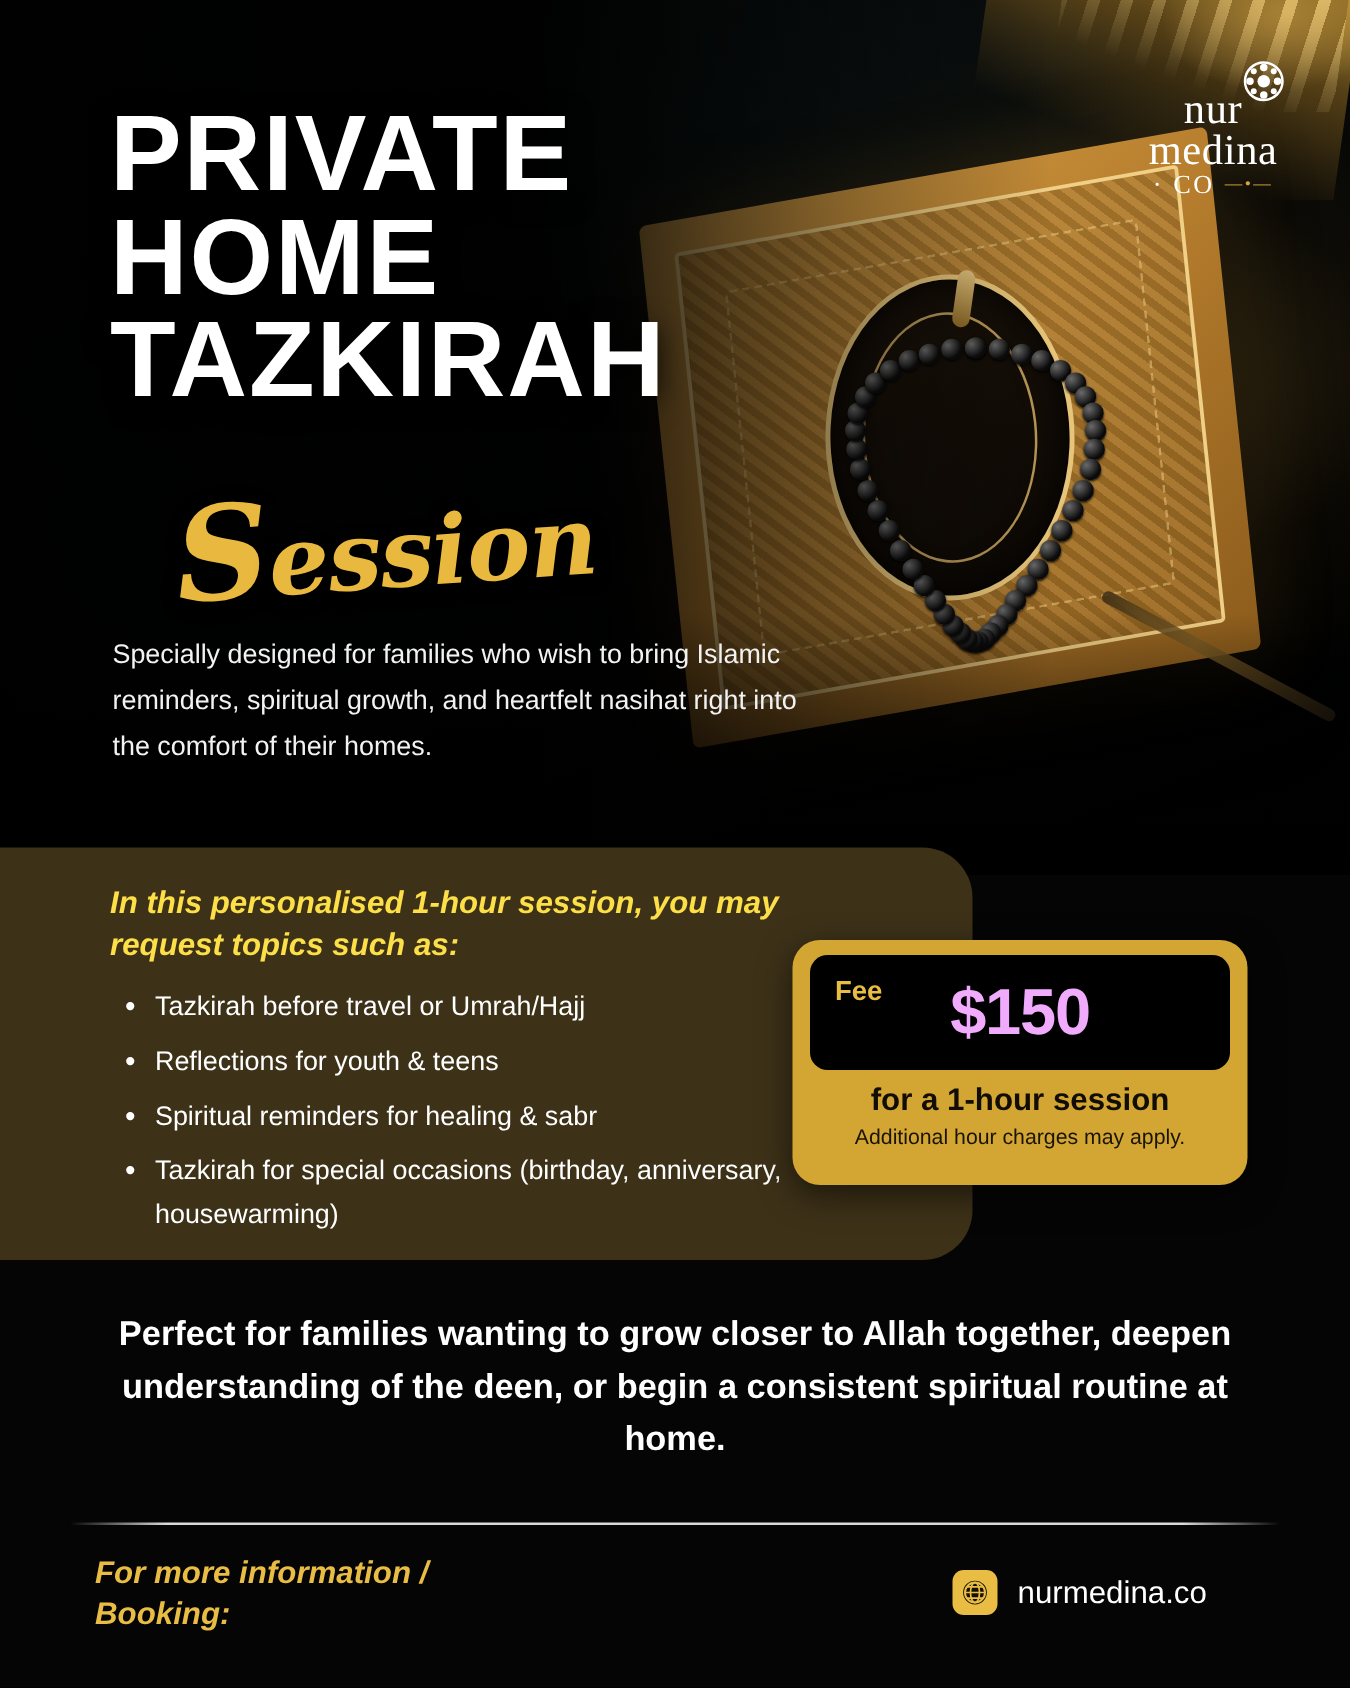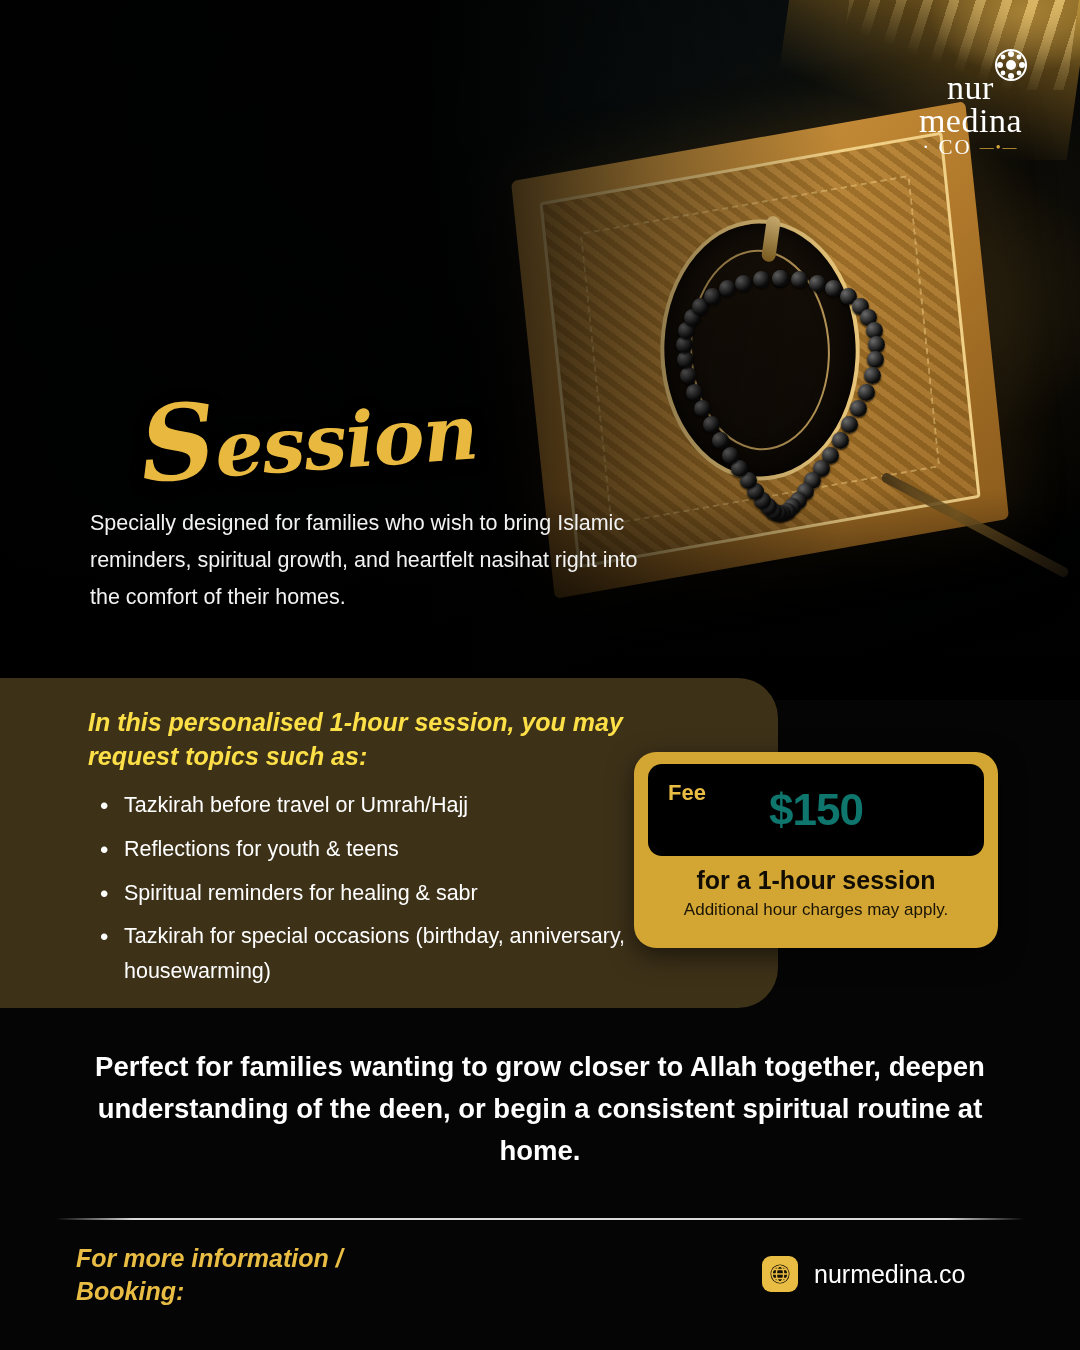--- a/index.html
+++ b/index.html
@@ -189,21 +189,21 @@
   .fee-black {
     position:absolute; left:14px; top:12px; width:336px; height:92px;
     background:#000; border-radius:14px;
     display:flex; align-items:center; justify-content:center;
   }
   .fee-label {
     position:absolute; left:20px; top:16px;
     color:#e9bd44; font-size:22px; font-weight:bold;
   }
   .fee-amount {
-    color:#0f766e; font-size:44px; font-weight:bold; letter-spacing:-1px;
+    color:#f0abfc; font-size:52px; font-weight:bold; letter-spacing:-1px;
   }
   .fee-sub {
     position:absolute; top:114px; left:0; width:100%;
     text-align:center; color:#110d03; font-size:25px; font-weight:bold;
   }
   .fee-note {
     position:absolute; top:148px; left:0; width:100%;
     text-align:center; color:#1a1405; font-size:17px;
   }
 
@@ -320,20 +320,25 @@
       </g>
     </svg>
     <div class="logo-l1">nur</div>
     <div class="logo-l2">medina</div>
     <div class="logo-l3">
       <span>· CO</span>
       <span class="logo-orn">—•—</span>
     </div>
   </div>
 
+  <div class="headline">
+    <div>PRIVATE</div>
+    <div>HOME</div>
+    <div>TAZKIRAH</div>
+  </div>
   <div class="script">
     <span class="cap">S</span><span>ession</span>
   </div>
 
   <div class="intro">Specially designed for families who wish to bring Islamic reminders, spiritual growth, and heartfelt nasihat right into the comfort of their homes.</div>
 
   <div class="panel"></div>
   <div class="panel-title">In this personalised 1-hour session, you may request topics such as:</div>
   <ul class="topics">
     <li>Tazkirah before travel or Umrah/Hajj</li>

